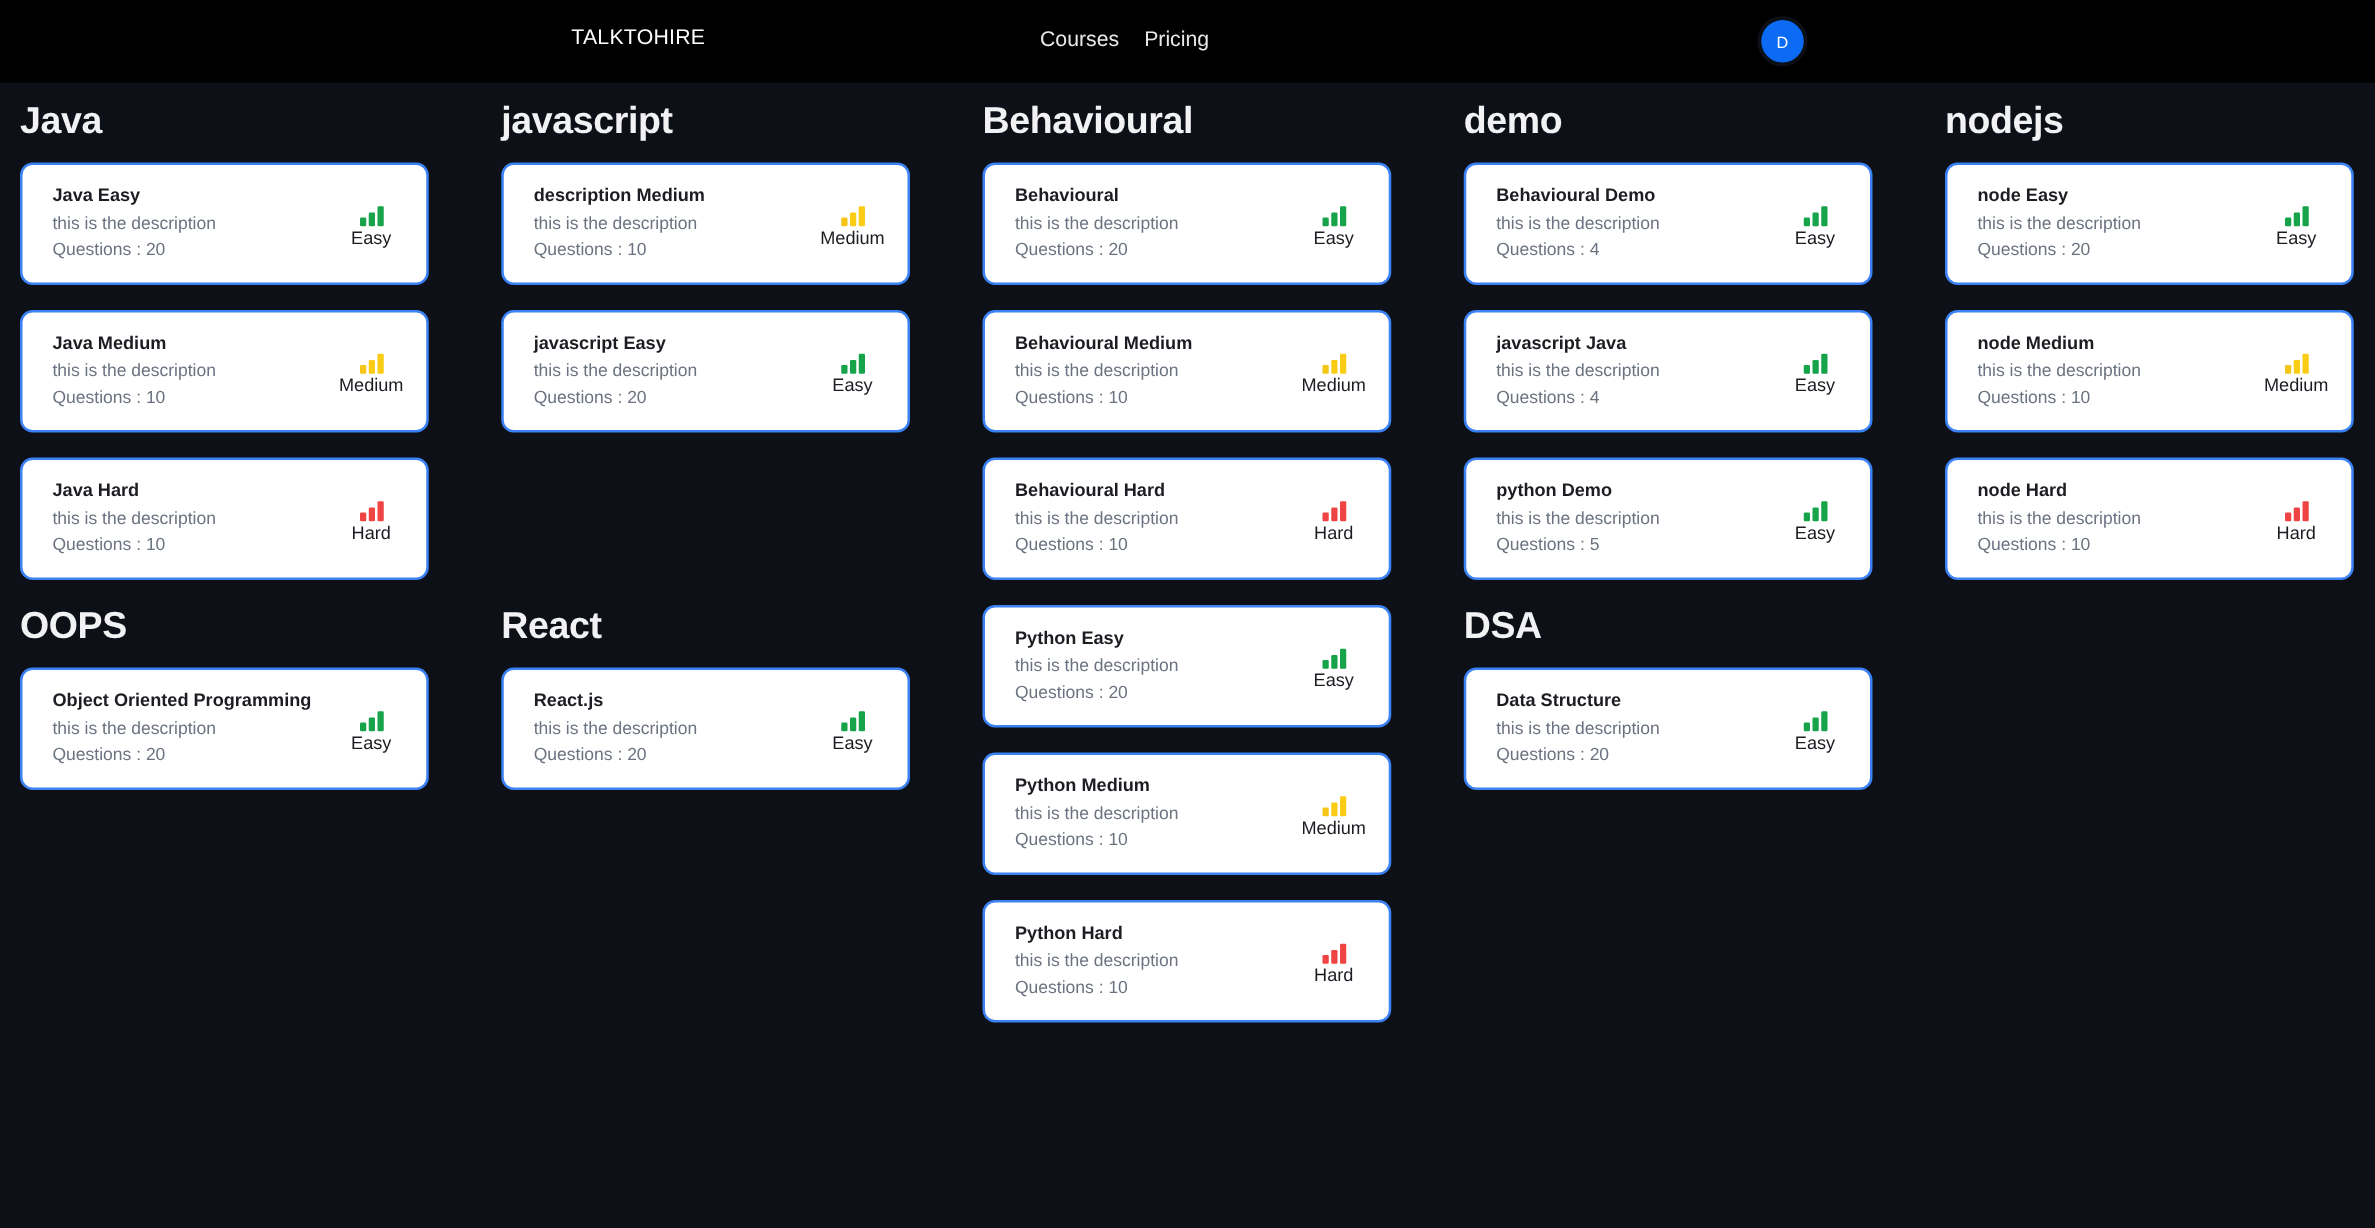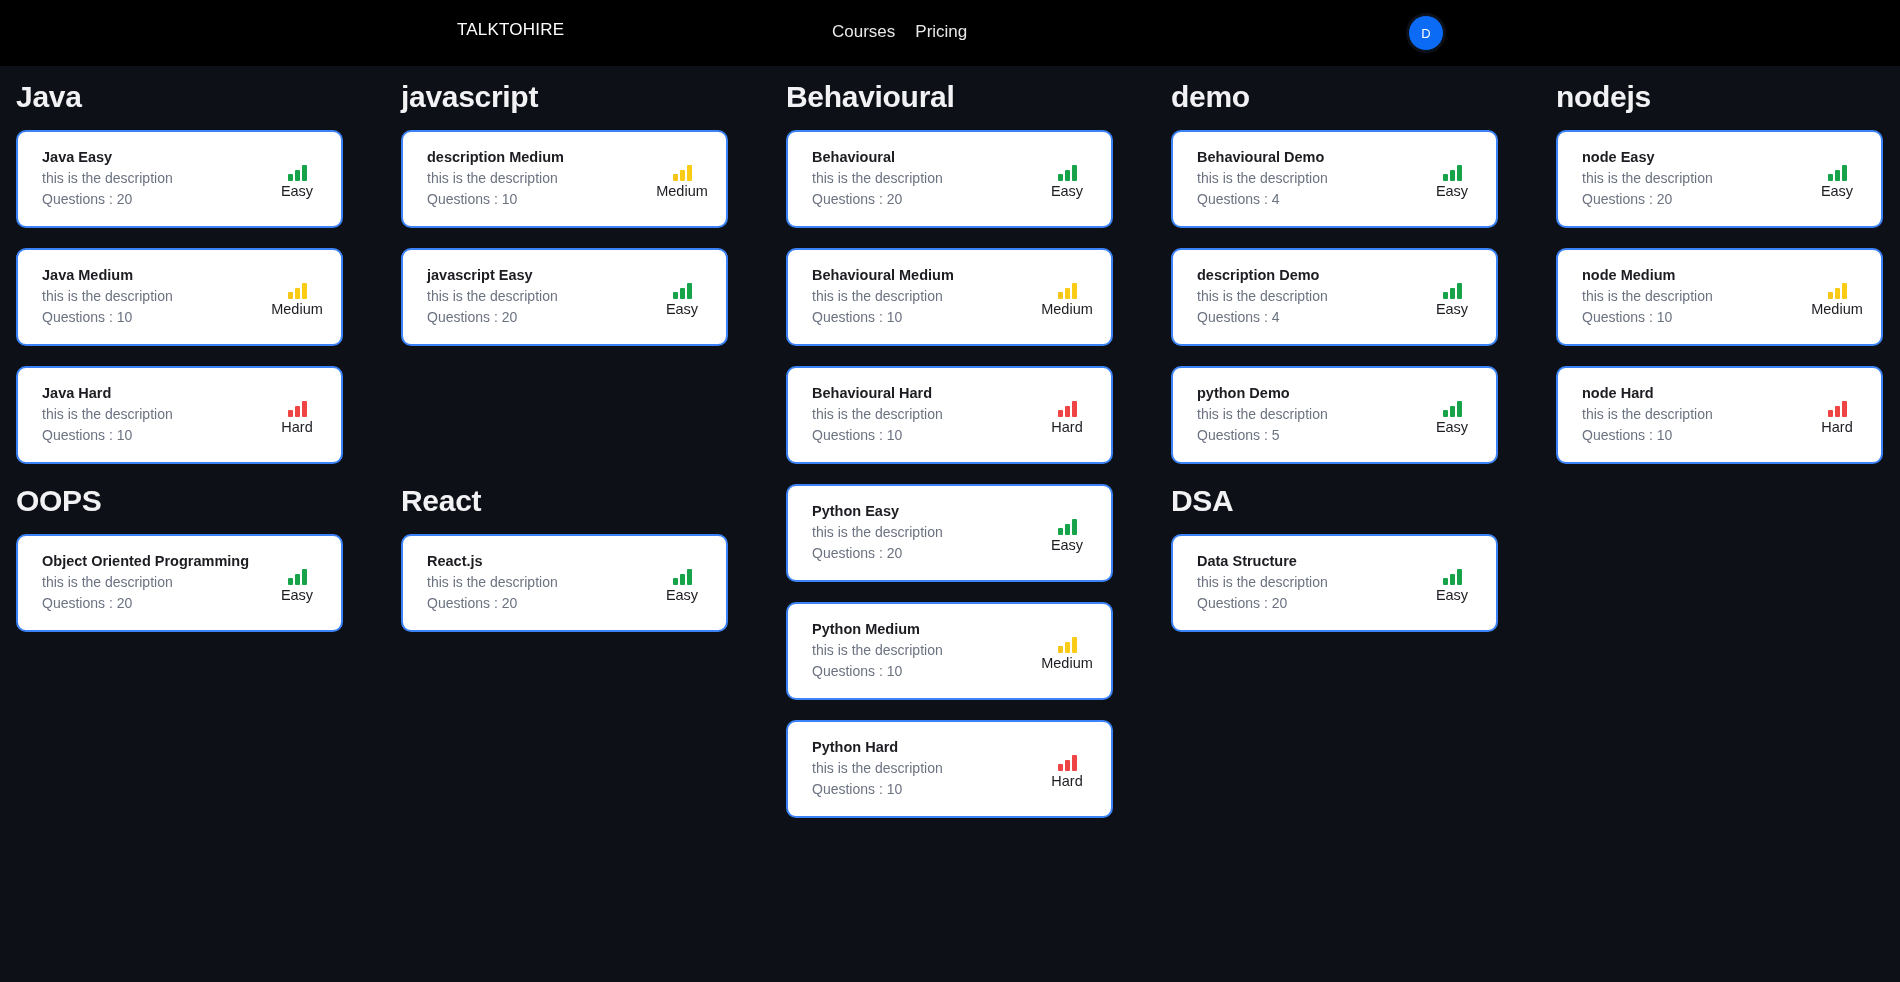--- a/index.html
+++ b/index.html
@@ -320,21 +320,21 @@
             <div class="bars">
               <i></i>
               <i></i>
               <i></i>
             </div>
             <div class="diff-label">Easy</div>
           </div>
         </div>
         <div class="card">
           <div class="card-text">
-            <div class="card-title">description Demo</div>
+            <div class="card-title">javascript Java</div>
             <div class="card-desc">this is the description</div>
             <div class="card-questions">Questions : 4</div>
           </div>
           <div class="difficulty easy">
             <div class="bars">
               <i></i>
               <i></i>
               <i></i>
             </div>
             <div class="diff-label">Easy</div>

